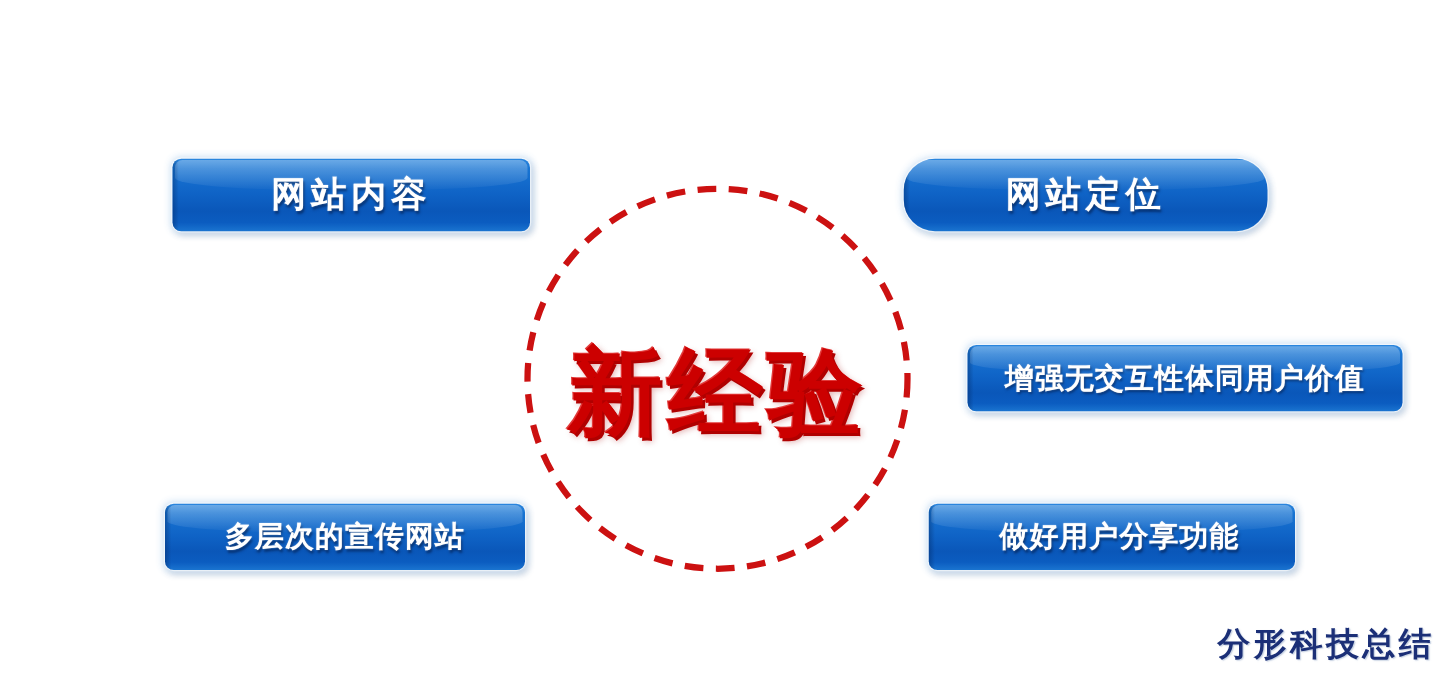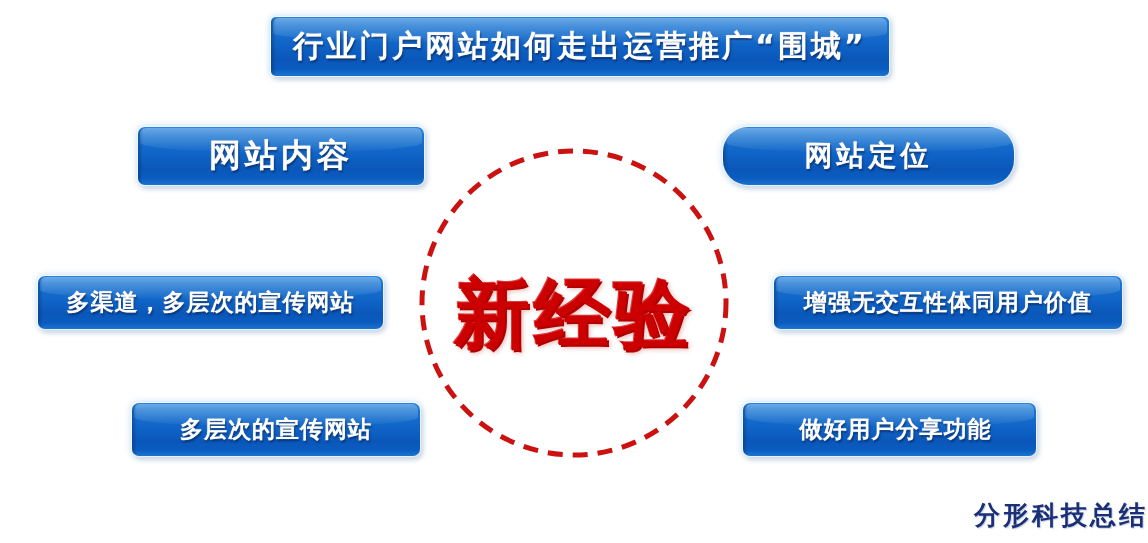--- a/index.html
+++ b/index.html
@@ -71,21 +71,21 @@
   }
 
   
   #title-plaque {
     left: 271px;  top: 17px;  width: 618px; height: 59px;
     border-radius: 5px;
   }
   #title-plaque .txt { font-size: 30px; letter-spacing: 3px; }
 
   #box-content   { left: 138px; top: 127px; width: 286px; height: 58px; }
-  #box-content .txt { font-size: 32px; letter-spacing: 4px; }
+  #box-content .txt { font-size: 28px; letter-spacing: 4px; }
 
   #box-position  { left: 723px; top: 127px; width: 291px; height: 58px; border-radius: 25px; }
   #box-position .txt { font-size: 28px; letter-spacing: 4px; }
 
   #box-channels  { left: 38px;  top: 276px; width: 345px; height: 53px; }
   #box-channels .txt { font-size: 23px; letter-spacing: 1px; }
 
   #box-value     { left: 758px; top: 276px; width: 348px; height: 53px; margin-left: 16px; }
   #box-value .txt { font-size: 23px; letter-spacing: 1px; }
 
@@ -138,35 +138,29 @@
     color: #1b2f77;
     letter-spacing: 3px;
     text-shadow: 1px 1px 1px rgba(150,170,200,0.55);
   }
 </style>
 </head>
 <body>
 
 <div id="canvas">
 
-  <div class="plaque" id="title-plaque">
-    <span class="txt">行业门户网站如何走出运营推广“围城”</span>
-  </div>
 
   <div class="plaque" id="box-content">
     <span class="txt">网站内容</span>
   </div>
 
   <div class="plaque" id="box-position">
     <span class="txt">网站定位</span>
   </div>
 
-  <div class="plaque" id="box-channels">
-    <span class="txt">多渠道，多层次的宣传网站</span>
-  </div>
 
   <div class="plaque" id="box-value">
     <span class="txt">增强无交互性体同用户价值</span>
   </div>
 
   <div class="plaque" id="box-team">
     <span class="txt">多层次的宣传网站</span>
   </div>
 
   <div class="plaque" id="box-share">

